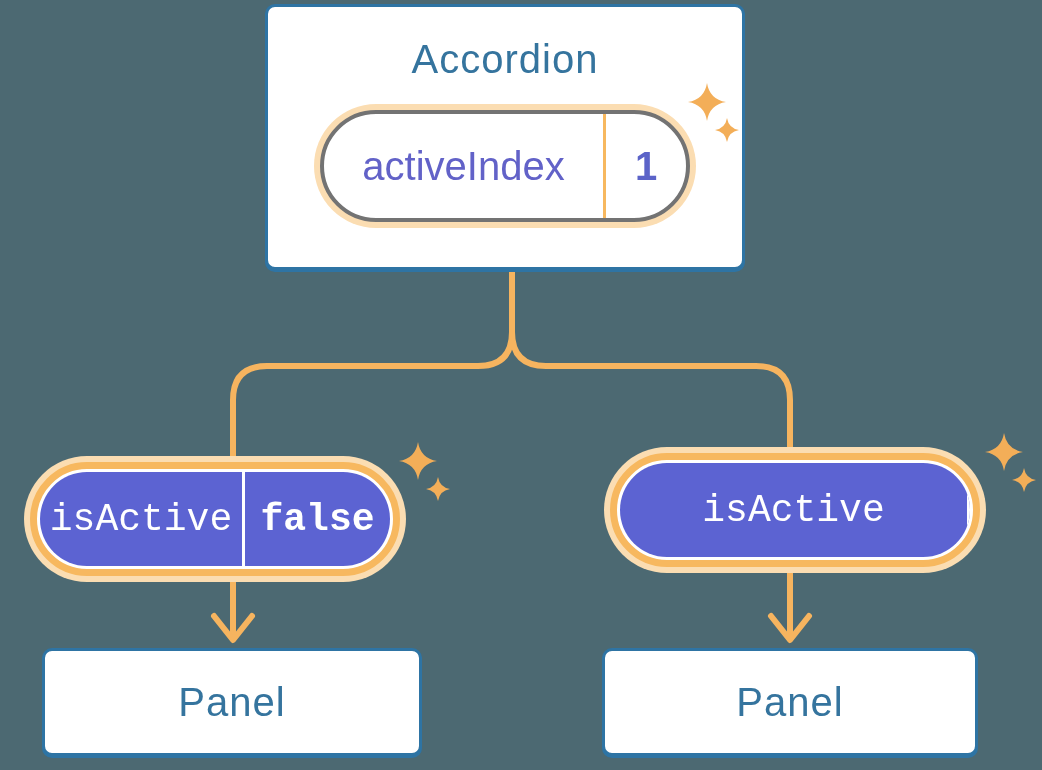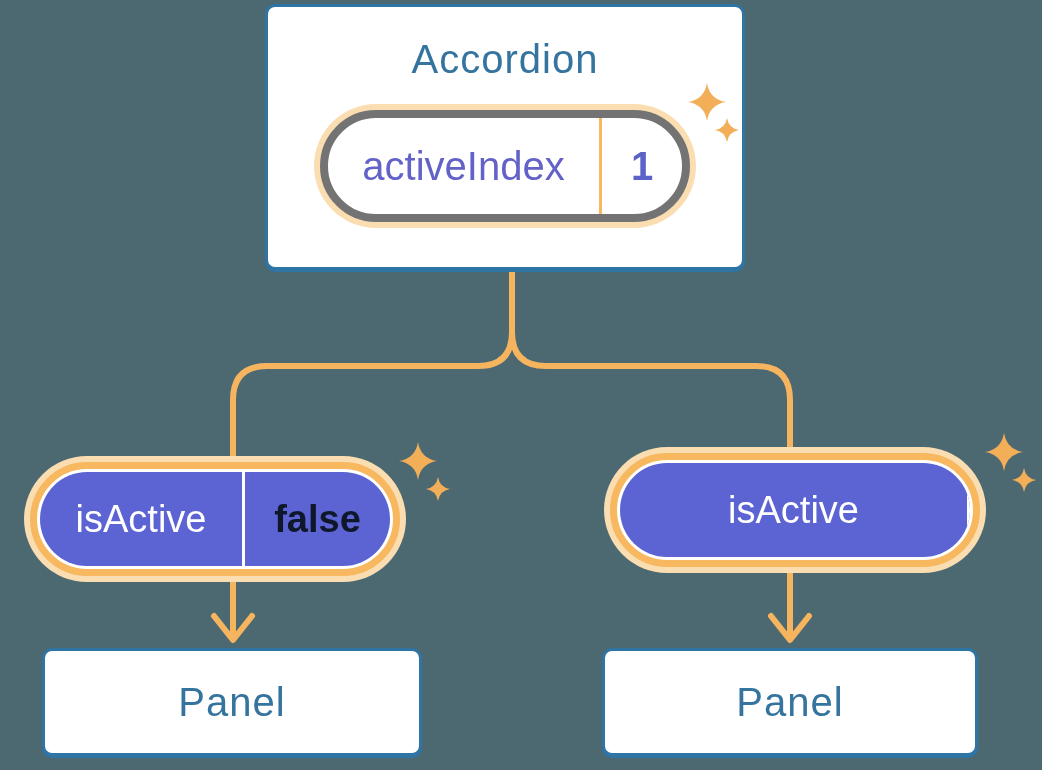--- a/index.html
+++ b/index.html
@@ -23,53 +23,53 @@
   .panel-card.left  { left:42px;  top:648px; width:380px; }
   .panel-card.right { left:602px; top:648px; width:376px; }
   .panel-title {
     height:102px; line-height:102px; text-align:center;
     color:#35749E; font-size:40px; font-weight:400; letter-spacing:1px;
   }
   
   .state-pill {
     position:absolute; left:52px; top:103px; width:370px; height:112px;
     box-sizing:border-box; background:#ffffff;
-    border:8px solid #737373; border-radius:999px;
+    border:4px solid #737373; border-radius:999px;
     box-shadow:0 0 0 6px #FBDDB2;
     display:flex; align-items:stretch; overflow:hidden;
   }
   .state-pill-label {
     flex:1; display:flex; align-items:center; justify-content:center;
     color:#6262C8; font-size:40px;
   }
   .divider-orange { width:3px; background:#F7B85F; }
   .state-pill-value {
     width:80px; display:flex; align-items:center; justify-content:center;
     color:#5B63C8; font-size:40px; font-weight:700;
   }
   
   .prop-pill {
     position:absolute; box-sizing:border-box; height:114px; width:370px;
     background:#ffffff; border:7px solid #F7B85F; border-radius:999px;
-    box-shadow:0 0 0 6px #FBDDB2; padding:3px; display:flex;
+    box-shadow:0 0 0 6px #FBDDB2; padding:3px; display:flex;font-family:Liberation Mono, monospace;
   }
   .prop-pill.left  { left:30px;  top:462px; }
   .prop-pill.right { left:610px; top:453px; }
   .prop-pill-inner {
     flex:1; background:#5C63D2; border-radius:999px;
     display:flex; align-items:stretch; overflow:hidden;
   }
   .prop-pill-label {
     flex:1; display:flex; align-items:center; justify-content:center;
     color:#ffffff; font-size:38px;
   }
   .divider-white { width:3px; background:#ffffff; }
   .prop-pill-value {
     display:flex; align-items:center; justify-content:center;
-    color:#0f172a; font-size:38px; font-weight:700;
+    color:#ffffff; font-size:38px; font-weight:700;
   }
   .prop-pill.left  .prop-pill-value { width:145px; }
   .prop-pill.right .prop-pill-value { width:138px; }
   
   .connectors { position:absolute; left:0; top:0; }
   .sparkle { position:absolute; }
   .layer-lines { z-index:1; }
   .layer-nodes { z-index:2; position:absolute; left:0; top:0; width:100%; height:100%; }
   .layer-nodes > * { pointer-events:auto; }
 </style>

